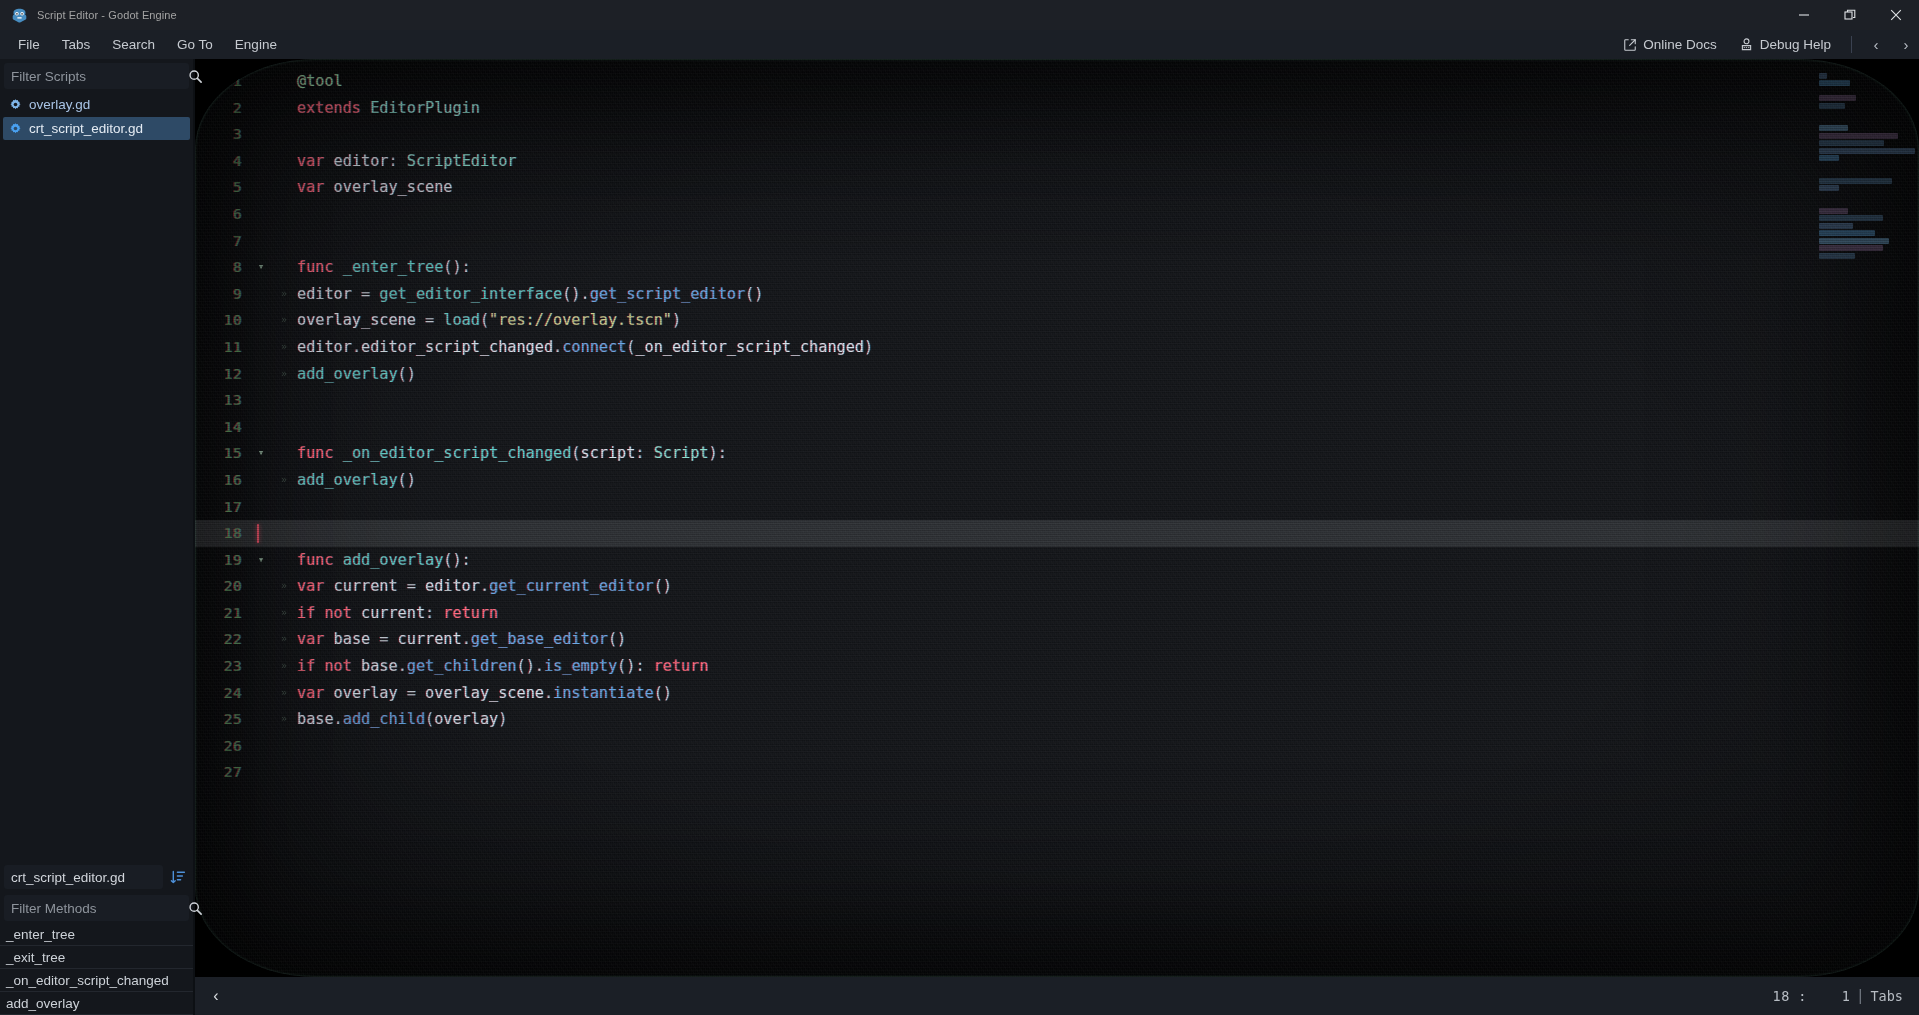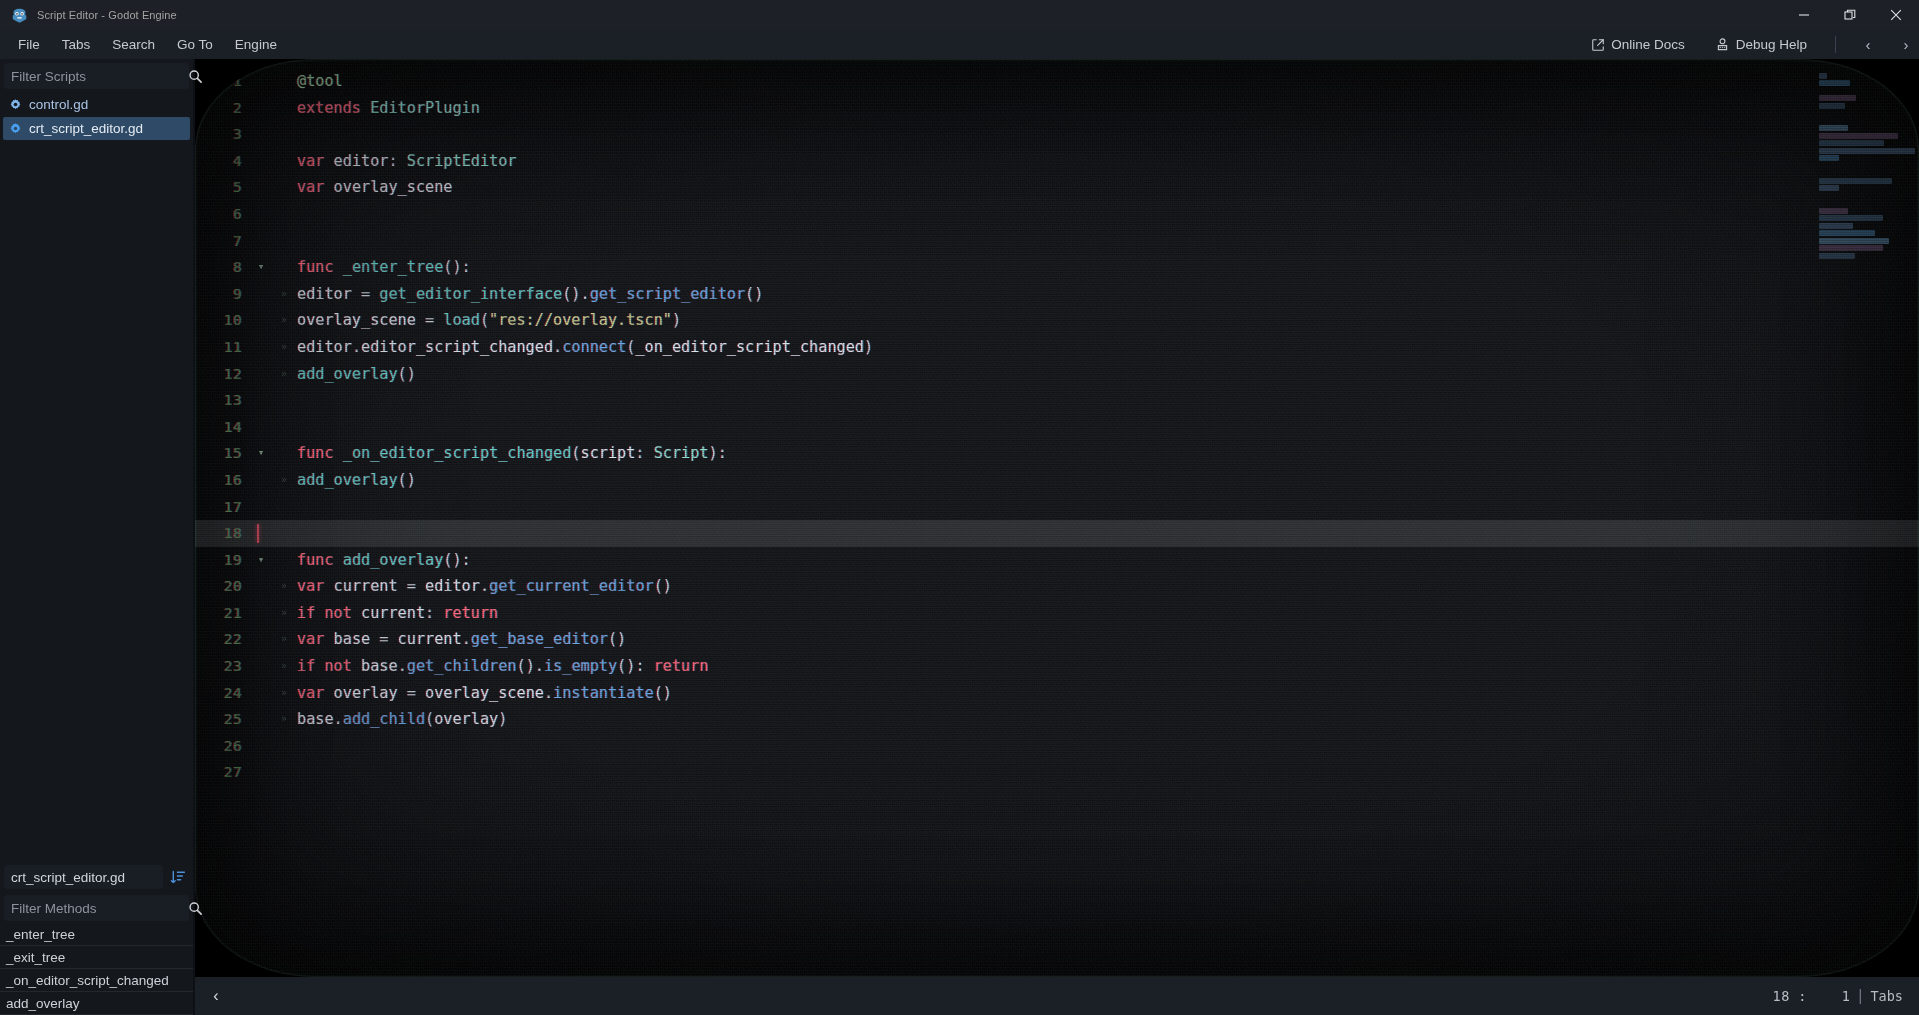--- a/index.html
+++ b/index.html
@@ -28,21 +28,21 @@
   
   .menubar {
     height:29px; background:#1b1f26; display:flex; align-items:center;
     flex:0 0 29px; position:relative; z-index:19; 
   }
   .menu-items { display:flex; align-items:center; padding-left:7px; gap:0px; }
   .menu-item {
     color:#c6cad0; font-size:13.5px; padding:4px 11px; border-radius:3px; white-space:nowrap;
   }
   .menubar .spacer { flex:1; }
-  .menu-right { display:flex; align-items:center; gap:12px;justify-content:flex-end; }
+  .menu-right { display:flex; align-items:center; gap:4px;justify-content:flex-end; }
   .mr-btn {
     display:flex; align-items:center; gap:6px; color:#c6cad0; font-size:13.5px;
     padding:4px 9px; border-radius:3px; white-space:nowrap;
   }
   .mr-btn svg { display:block; }
   .mr-sep { width:1px; height:17px; background:#3a4150; margin:0 7px; }
   .navarrow {
     width:26px; height:24px; display:flex; align-items:center; justify-content:center;
     color:#b9bec6; font-size:15px; border-radius:3px;
   }
@@ -302,21 +302,21 @@
       </div>
 
       <div class="scriptlist">
         <div class="script-row">
           <span class="gear">
             <svg width="13" height="13" viewBox="0 0 16 16">
               <path d="M8 1.4l1 1.5 1.8-.4.5 1.8 1.8.5-.4 1.8 1.5 1-1.5 1 .4 1.8-1.8.5-.5 1.8-1.8-.4-1 1.5-1-1.5-1.8.4-.5-1.8-1.8-.5.4-1.8-1.5-1 1.5-1-.4-1.8 1.8-.5.5-1.8 1.8.4z" fill="#7fb5e8"></path>
               <circle cx="8" cy="8" r="2.2" fill="#14171c"></circle>
             </svg>
           </span>
-          <span>control.gd</span>
+          <span>overlay.gd</span>
         </div>
         <div class="script-row selected">
           <span class="gear">
             <svg width="13" height="13" viewBox="0 0 16 16">
               <path d="M8 1.4l1 1.5 1.8-.4.5 1.8 1.8.5-.4 1.8 1.5 1-1.5 1 .4 1.8-1.8.5-.5 1.8-1.8-.4-1 1.5-1-1.5-1.8.4-.5-1.8-1.8-.5.4-1.8-1.5-1 1.5-1-.4-1.8 1.8-.5.5-1.8 1.8.4z" fill="#49a0f0"></path>
               <circle cx="8" cy="8" r="2.2" fill="#2e4a66"></circle>
             </svg>
           </span>
           <span>crt_script_editor.gd</span>
         </div>

